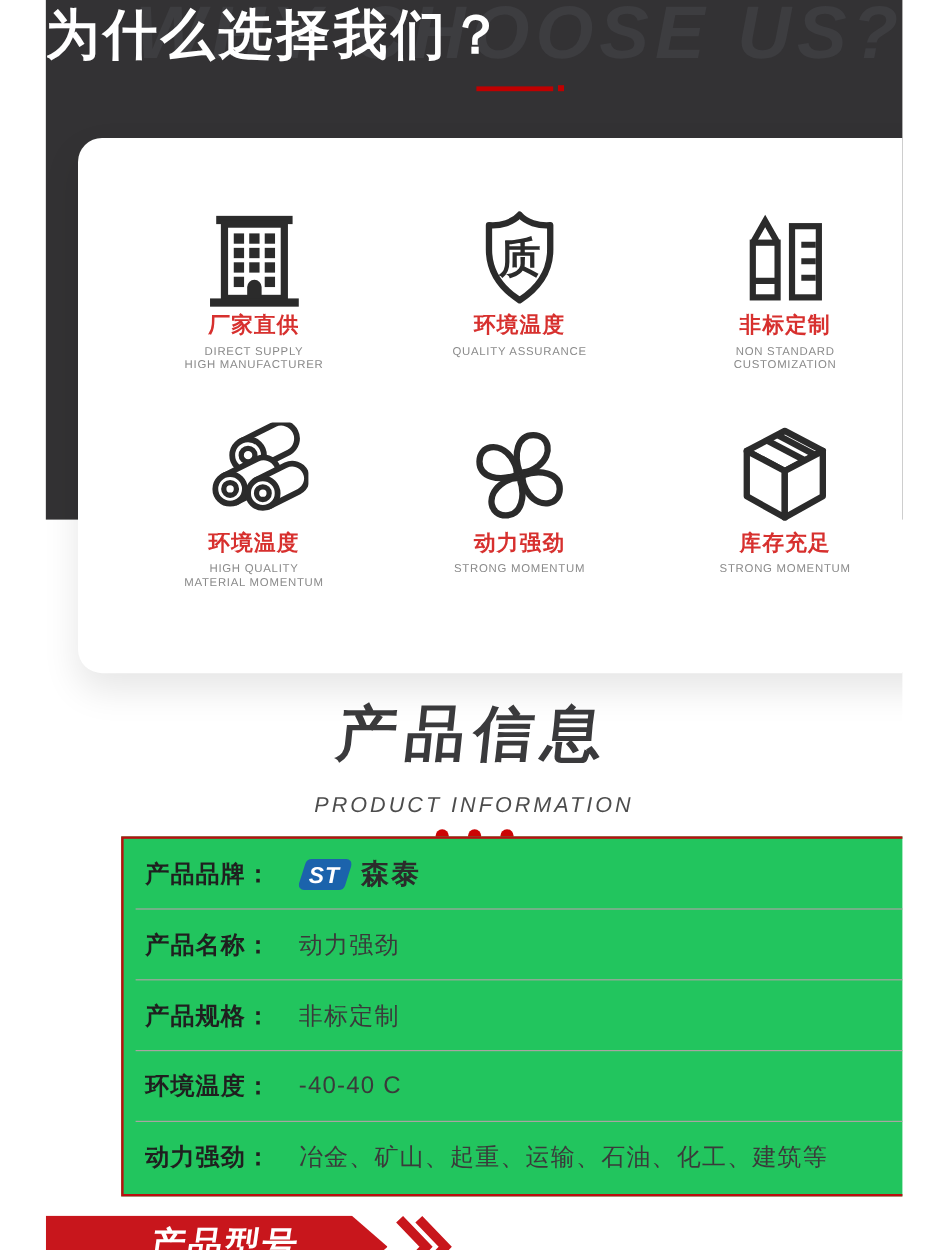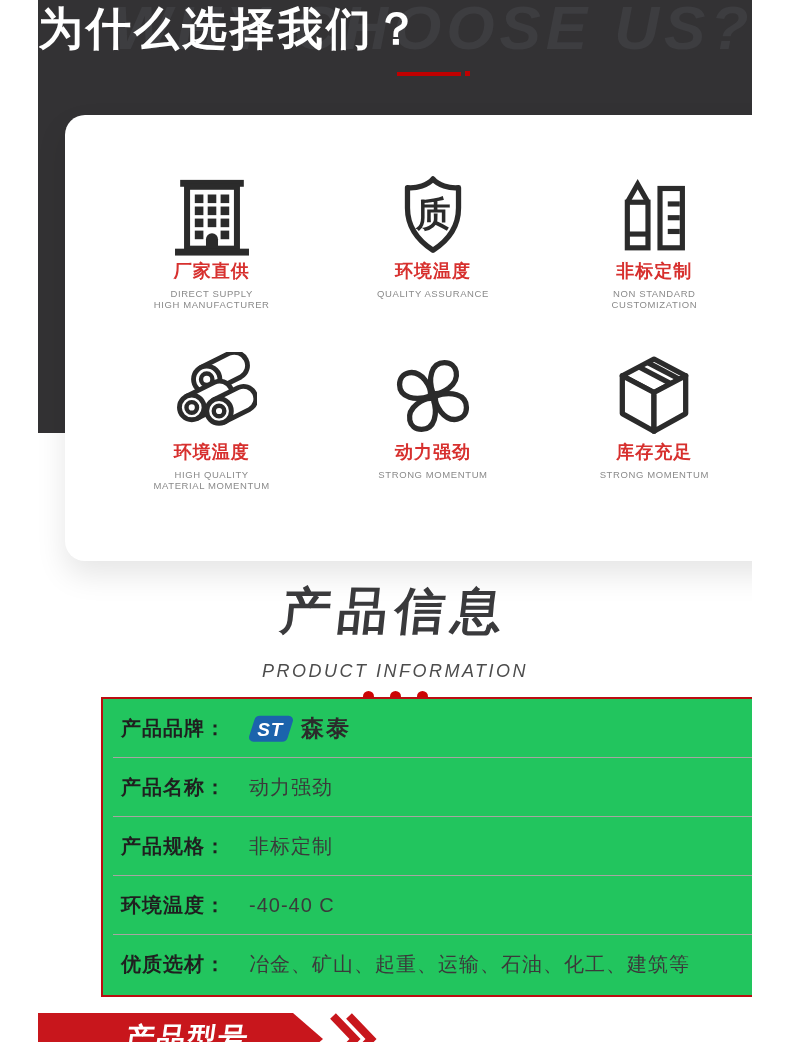--- a/index.html
+++ b/index.html
@@ -246,21 +246,21 @@
     </div>
     <div class="spec-row">
       <span class="spec-label">产品规格：</span>
       <span class="spec-value">非标定制</span>
     </div>
     <div class="spec-row">
       <span class="spec-label">环境温度：</span>
       <span class="spec-value">-40-40 C</span>
     </div>
     <div class="spec-row">
-      <span class="spec-label">优质选材：</span>
+      <span class="spec-label">动力强劲：</span>
       <span class="spec-value">冶金、矿山、起重、运输、石油、化工、建筑等</span>
     </div>
   </div>
 
   <div class="model-banner">
     <div class="model-banner-body">
       <span class="model-banner-label">产品型号</span>
     </div>
     <svg class="model-banner-chevrons" width="48" height="52" viewBox="0 0 48 52">
       <path d="M4,3 L26,26 L4,49" stroke="#c8161c" stroke-width="8" fill="none"></path>

